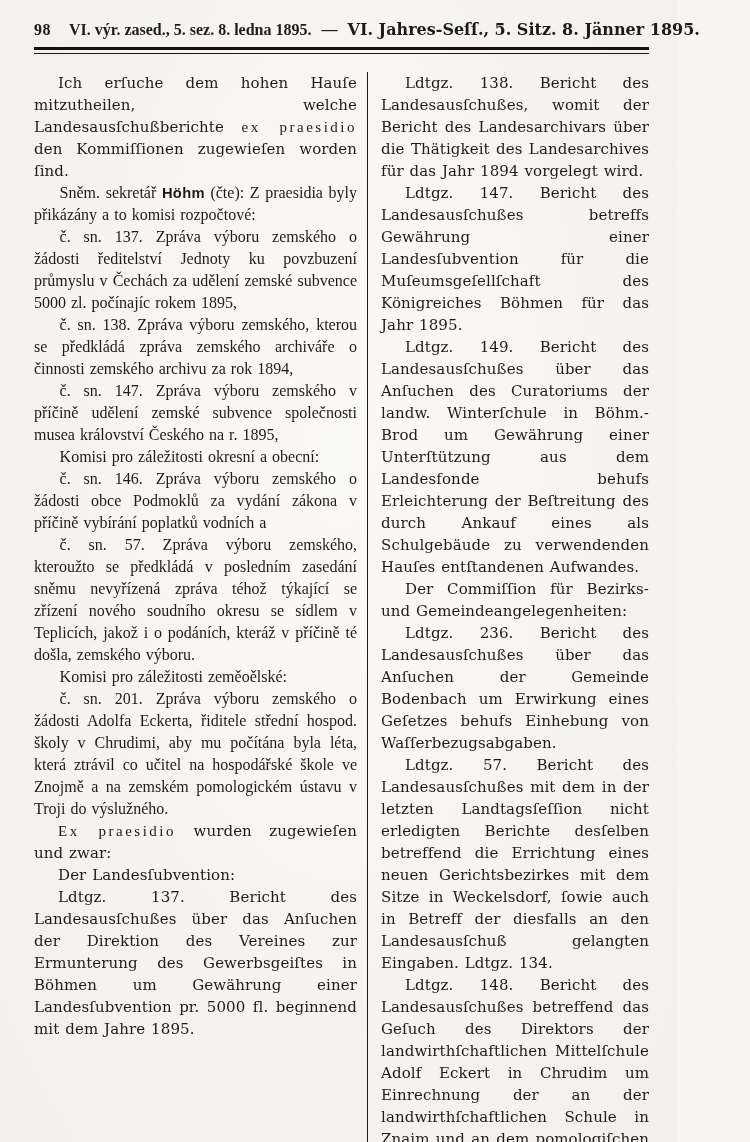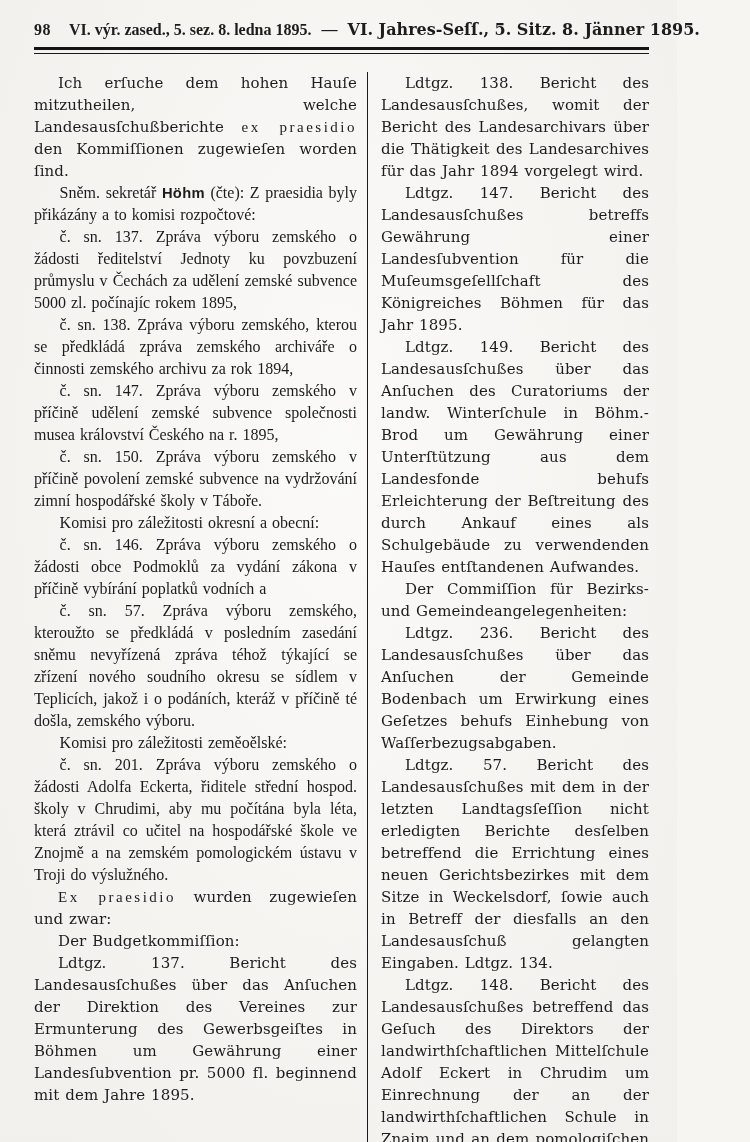--- a/index.html
+++ b/index.html
@@ -78,28 +78,27 @@
 
   <div class="head-rule"></div>
 
   <main class="columns">
     <section class="col col-left" id="col-left">
         <p class="para fraktur"><span>Ich erſuche dem hohen Hauſe mitzutheilen, welche Landesausſchußberichte </span><span class="roman sp">ex praesidio</span><span> den Kommiſſionen zugewieſen worden ſind.</span></p>
         <p class="para roman gap"><span>Sněm. sekretář </span><span class="b sans">Höhm</span><span> (čte): Z praesidia byly přikázány a to komisi rozpočtové:</span></p>
         <p class="para roman"><span>č. sn. 137. Zpráva výboru zemského o žádosti ředitelství Jednoty ku povzbuzení průmyslu v Čechách za udělení zemské subvence 5000 zl. počínajíc rokem 1895,</span></p>
         <p class="para roman"><span>č. sn. 138. Zpráva výboru zemského, kterou se předkládá zpráva zemského archiváře o činnosti zemského archivu za rok 1894,</span></p>
         <p class="para roman"><span>č. sn. 147. Zpráva výboru zemského v příčině udělení zemské subvence společnosti musea království Českého na r. 1895,</span></p>
-        <p class="para roman"><span>č. sn. 150. Zpráva výboru zemského v příčině povolení zemské subvence na vydržování zimní hospodářské školy v Táboře.</span></p>
         <p class="para roman"><span>Komisi pro záležitosti okresní a obecní:</span></p>
         <p class="para roman"><span>č. sn. 146. Zpráva výboru zemského o žádosti obce Podmoklů za vydání zákona v příčině vybírání poplatků vodních a</span></p>
         <p class="para roman"><span>č. sn. 57. Zpráva výboru zemského, kteroužto se předkládá v posledním zasedání sněmu nevyřízená zpráva téhož týkající se zřízení nového soudního okresu se sídlem v Teplicích, jakož i o podáních, kteráž v příčině té došla, zemského výboru.</span></p>
         <p class="para roman"><span>Komisi pro záležitosti zeměoělské:</span></p>
         <p class="para roman"><span>č. sn. 201. Zpráva výboru zemského o žádosti Adolfa Eckerta, řiditele střední hospod. školy v Chrudimi, aby mu počítána byla léta, která ztrávil co učitel na hospodářské škole ve Znojmě a na zemském pomologickém ústavu v Troji do výslužného.</span></p>
         <p class="para fraktur gap-sm"><span class="roman sp">Ex praesidio</span><span> wurden zugewieſen und zwar:</span></p>
-        <p class="para fraktur"><span>Der Budgetkommiſſion:</span></p>
+        <p class="para fraktur"><span>Der Landesſubvention:</span></p>
         <p class="para fraktur"><span>Ldtgz. 137. Bericht des Landesausſchußes über das Anſuchen der Direktion des Vereines zur Ermunterung des Gewerbsgeiſtes in Böhmen um Gewährung einer Landesſubvention pr. 5000 fl. beginnend mit dem Jahre 1895.</span></p>
       </section>
     <section class="col col-right" id="col-right">
         <p class="para fraktur"><span>Ldtgz. 138. Bericht des Landesausſchußes, womit der Bericht des Landesarchivars über die Thätigkeit des Landesarchives für das Jahr 1894 vorgelegt wird.</span></p>
         <p class="para fraktur"><span>Ldtgz. 147. Bericht des Landesausſchußes betreffs Gewährung einer Landesſubvention für die Muſeumsgeſellſchaft des Königreiches Böhmen für das Jahr 1895.</span></p>
         <p class="para fraktur"><span>Ldtgz. 149. Bericht des Landesausſchußes über das Anſuchen des Curatoriums der landw. Winterſchule in Böhm.-Brod um Gewährung einer Unterſtützung aus dem Landesfonde behufs Erleichterung der Beſtreitung des durch Ankauf eines als Schulgebäude zu verwendenden Hauſes entſtandenen Aufwandes.</span></p>
         <p class="para fraktur"><span>Der Commiſſion für Bezirks- und Gemeindeangelegenheiten:</span></p>
         <p class="para fraktur"><span>Ldtgz. 236. Bericht des Landesausſchußes über das Anſuchen der Gemeinde Bodenbach um Erwirkung eines Geſetzes behufs Einhebung von Waſſerbezugsabgaben.</span></p>
         <p class="para fraktur"><span>Ldtgz. 57. Bericht des Landesausſchußes mit dem in der letzten Landtagsſeſſion nicht erledigten Berichte desſelben betreffend die Errichtung eines neuen Gerichtsbezirkes mit dem Sitze in Weckelsdorf, ſowie auch in Betreff der diesfalls an den Landesausſchuß gelangten Eingaben. Ldtgz. 134.</span></p>
         <p class="para fraktur"><span>Ldtgz. 148. Bericht des Landesausſchußes betreffend das Geſuch des Direktors der landwirthſchaftlichen Mittelſchule Adolf Eckert in Chrudim um Einrechnung der an der landwirthſchaftlichen Schule in Znaim und an dem pomologiſchen Landesinſtitute in Troja zugebrachten Dienſtjahre in die Penſion.</span></p>

